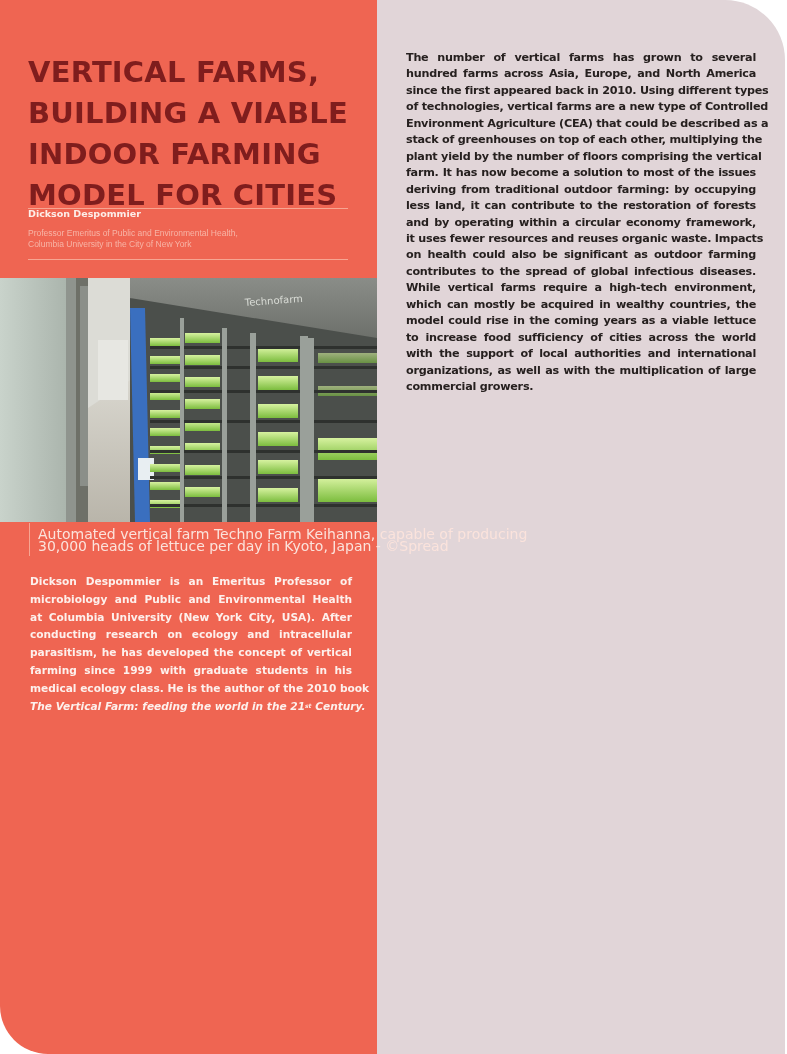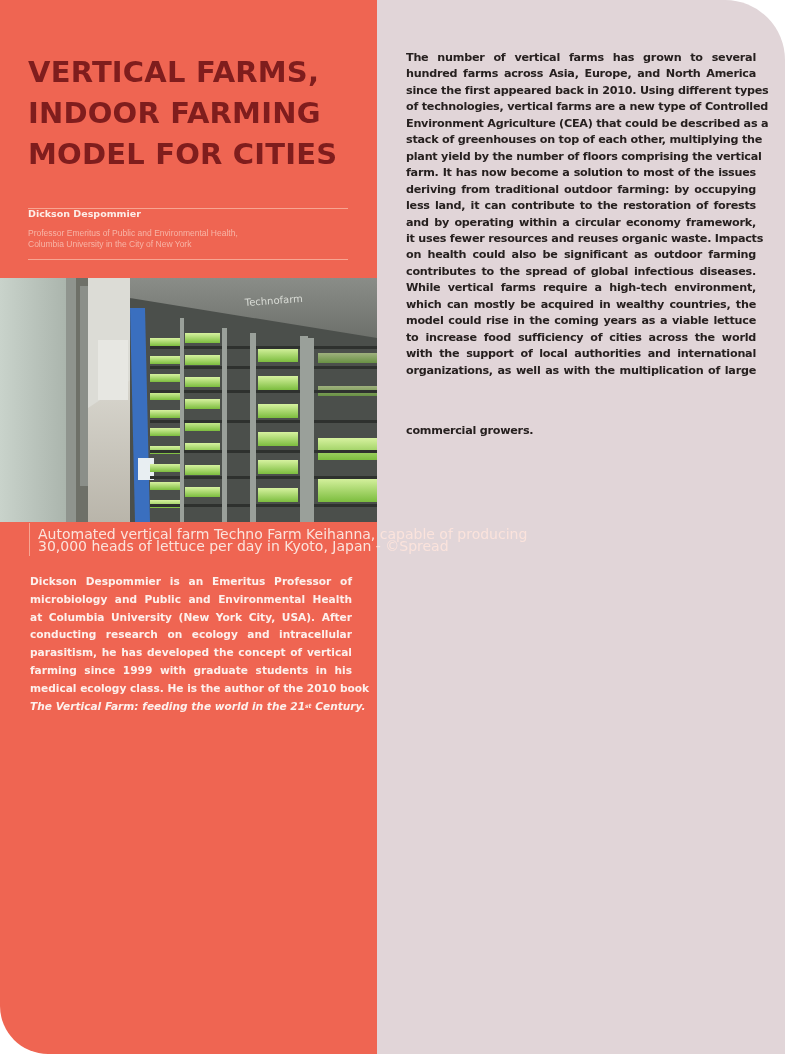--- a/index.html
+++ b/index.html
@@ -83,32 +83,33 @@
     font-family: Liberation Serif, serif;
   }
   
   .body-text {
     position: absolute; left: 406px; top: 50px; width: 350px;
     color: #26201f; font-size: 11.2px; line-height: 16.45px;
     font-weight: bold;
     font-family: "DejaVu Sans", sans-serif;
   }
   .body-text .line { display: block; text-align: justify; text-align-last: justify; white-space: nowrap; letter-spacing: -0.25px; }
-  .body-text .line.last { text-align-last: left; margin-top: 44px; }
+  .body-text .line.last { text-align-last: left; }
 </style>
 </head>
 <body>
 
 <div class="page">
 
   <div class="left-col"></div>
   <div class="right-col"></div>
 
   <h1 class="title">
     <span>VERTICAL FARMS,</span>
+    <span>BUILDING A VIABLE</span>
     <span>INDOOR FARMING</span>
     <span>MODEL FOR CITIES</span>
   </h1>
 
   <div class="rule r1"></div>
   <div class="author-name">Dickson Despommier</div>
   <div class="author-affil">
     <span>Professor Emeritus of Public and Environmental Health,</span>
     <span>Columbia University in the City of New York</span>
   </div>

